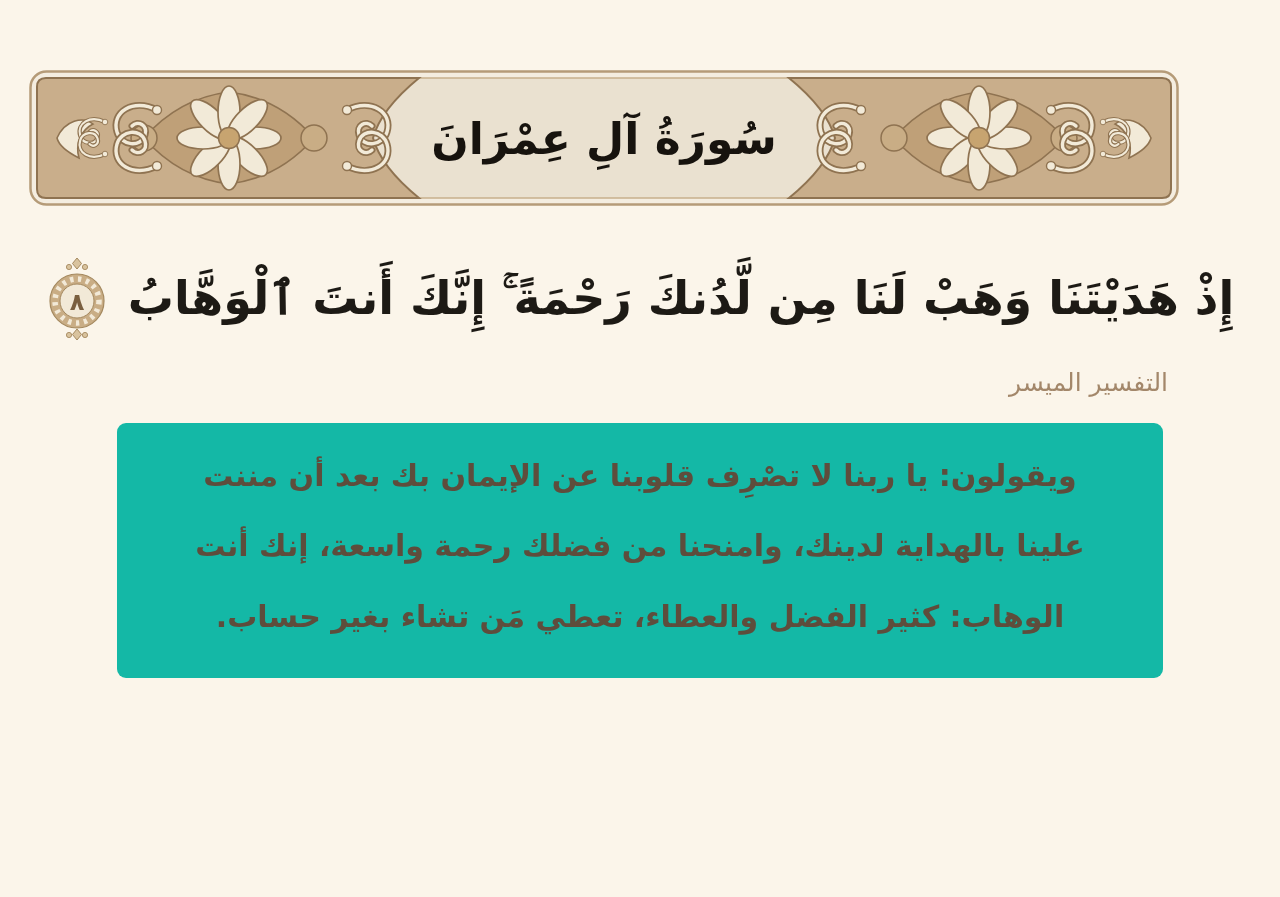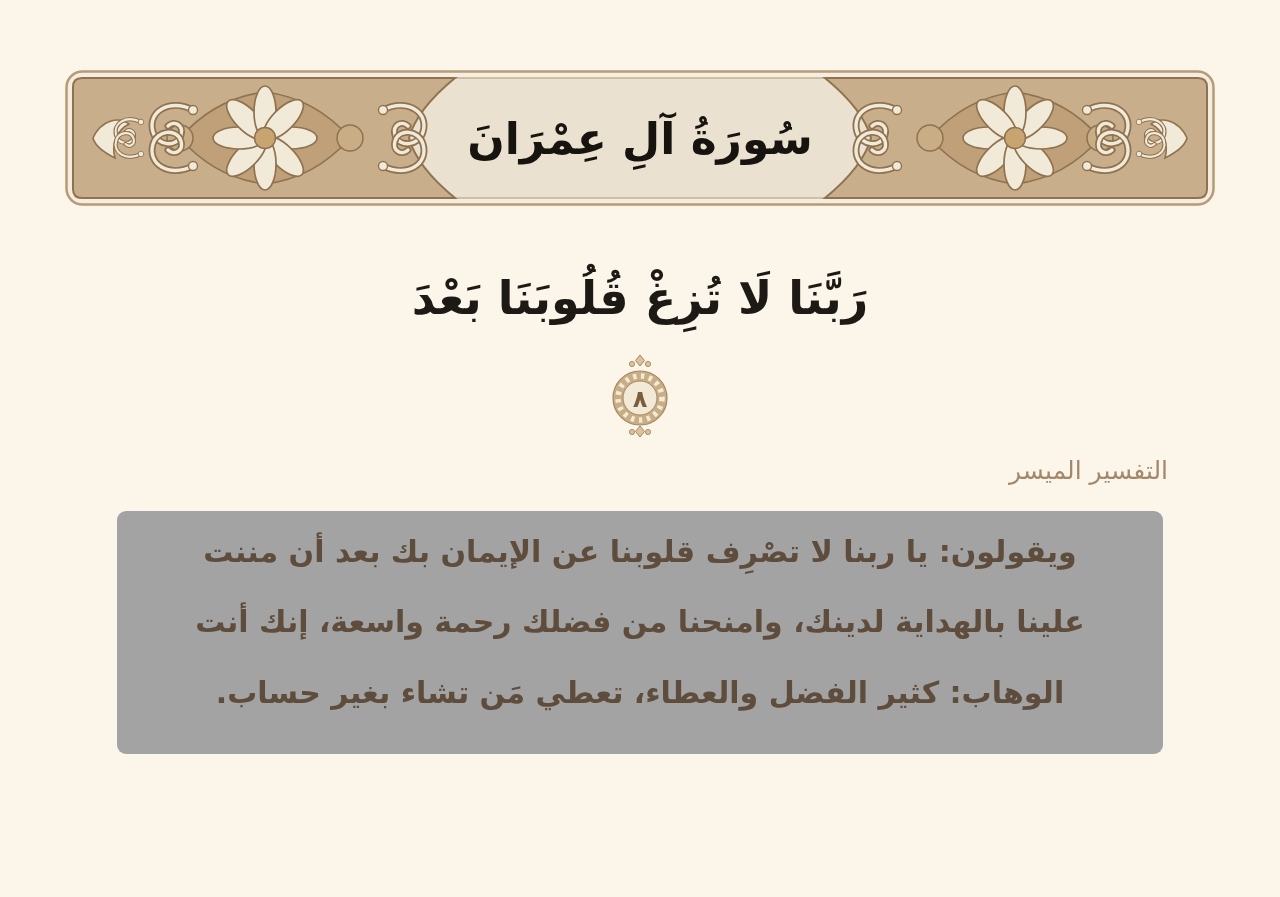--- a/index.html
+++ b/index.html
@@ -6,21 +6,21 @@
   html,body { width:1280px; height:897px; overflow:hidden; }
   body {
     background:#fbf5ea;
     font-family:"DejaVu Sans", sans-serif;
     direction:rtl;
   }
 
   
   .banner-wrap {
     position:relative;
-    margin:70px 65px 0;
+    margin:70px 101px 0;
     width:1150px;
     height:136px;
   }
   .banner-svg { display:block; width:1150px; height:136px; }
   .banner-title {
     position:absolute; inset:0;
     display:flex; align-items:center; justify-content:center;
     font-size:44px; font-weight:bold; color:#17130e;
     letter-spacing:1px;
     pointer-events:none;
@@ -51,23 +51,23 @@
   .medallion { flex:0 0 auto; }
 
   
   .tafsir-label {
     margin:16px 112px 0 0;
     text-align:right;
     font-size:25px;
   }
   .tafsir-box {
     margin:26px 117px 0;
-    background:#a3a3a3;
+    background:#14b8a6;
     border-radius:9px;
-    padding:6px 58px 26px;
+    padding:18px 58px 26px;
   }
   .tafsir-text {
     font-size:30px;
     font-weight:bold;
     line-height:2.35;
     text-align:center;
   }
 </style>
 </head>
 <body>
@@ -120,22 +120,22 @@
     </g>
     <g>
       <use href="#panelDeco" transform="translate(1150,0) scale(-1,1)"></use>
     </g>
   </svg>
 
   <div class="banner-title">سُورَةُ آلِ عِمْرَانَ</div>
 </div>
 
 <div class="verse">
-  <div class="verse-line1">رَبَّنَا لَا تُزِغْ قُلُوبَنَا بَعْدَ</div>
   <div class="verse-line2">
+    <span>إِذْ هَدَيْتَنَا وَهَبْ لَنَا مِن لَّدُنكَ رَحْمَةً ۚ إِنَّكَ أَنتَ ٱلْوَهَّابُ</span>
     <svg class="medallion" width="62" height="88" viewBox="0 0 62 88">
 
       <path d="M31,3 l4.5,5.5 -4.5,5.5 -4.5,-5.5 Z" fill="#d9c39e" stroke="#a5895f" stroke-width="1"></path>
       <circle cx="23" cy="12" r="2.6" fill="#d9c39e" stroke="#a5895f" stroke-width="0.9"></circle>
       <circle cx="39" cy="12" r="2.6" fill="#d9c39e" stroke="#a5895f" stroke-width="0.9"></circle>
 
       <circle cx="31" cy="46" r="27" fill="#c9ad85" stroke="#a5895f" stroke-width="1.2"></circle>
       <circle cx="31" cy="46" r="22" fill="none" stroke="#f2e9d7" stroke-width="5.5" stroke-dasharray="3.4 4.6"></circle>
       <circle cx="31" cy="46" r="17" fill="#f2e9d7" stroke="#a5895f" stroke-width="1"></circle>
       <text x="31" y="54.5" text-anchor="middle" font-size="24" font-weight="bold" font-family="DejaVu Sans, sans-serif" fill="#7a5f3f">٨</text>

